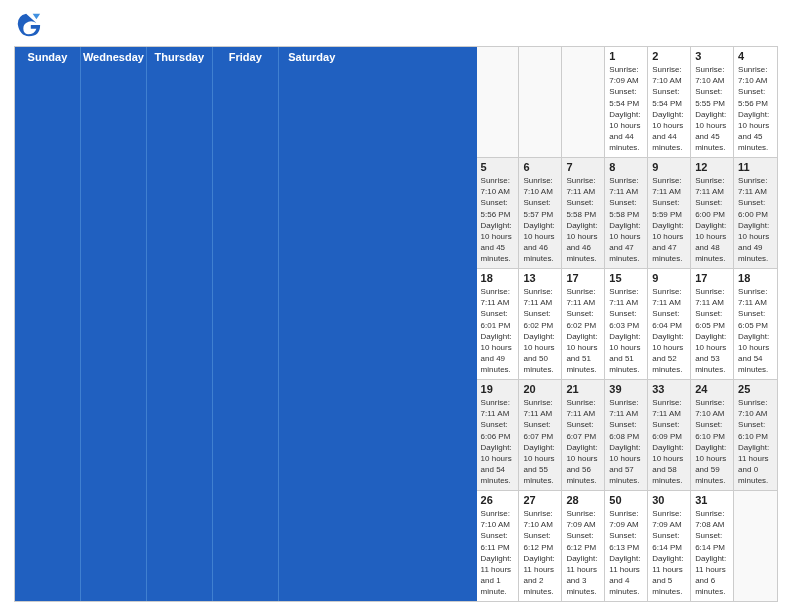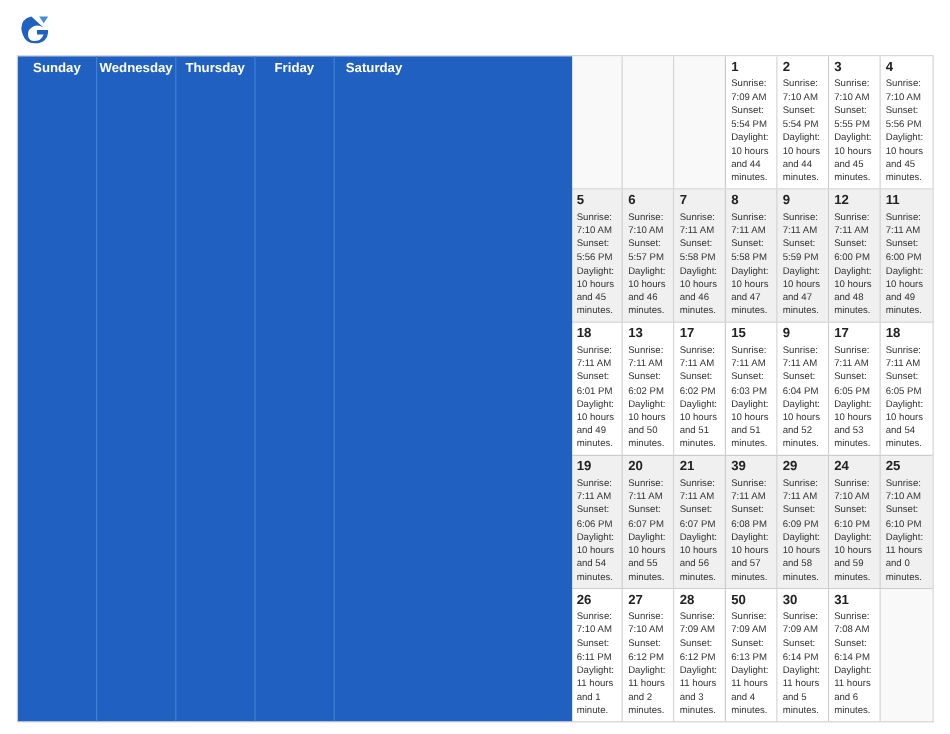--- a/index.html
+++ b/index.html
@@ -231,21 +231,21 @@
 Daylight: 10 hours
 and 55 minutes.</span></div>
           <div class="cal-cell shaded"><span class="day-num">21</span><span class="cell-text" style="white-space: pre-line;">Sunrise: 7:11 AM
 Sunset: 6:07 PM
 Daylight: 10 hours
 and 56 minutes.</span></div>
           <div class="cal-cell shaded"><span class="day-num">39</span><span class="cell-text" style="white-space: pre-line;">Sunrise: 7:11 AM
 Sunset: 6:08 PM
 Daylight: 10 hours
 and 57 minutes.</span></div>
-          <div class="cal-cell shaded"><span class="day-num">29</span><span class="cell-text" style="white-space: pre-line;">Sunrise: 7:11 AM
+          <div class="cal-cell shaded"><span class="day-num">33</span><span class="cell-text" style="white-space: pre-line;">Sunrise: 7:11 AM
 Sunset: 6:09 PM
 Daylight: 10 hours
 and 58 minutes.</span></div>
           <div class="cal-cell shaded"><span class="day-num">24</span><span class="cell-text" style="white-space: pre-line;">Sunrise: 7:10 AM
 Sunset: 6:10 PM
 Daylight: 10 hours
 and 59 minutes.</span></div>
           <div class="cal-cell shaded"><span class="day-num">25</span><span class="cell-text" style="white-space: pre-line;">Sunrise: 7:10 AM
 Sunset: 6:10 PM
 Daylight: 11 hours

